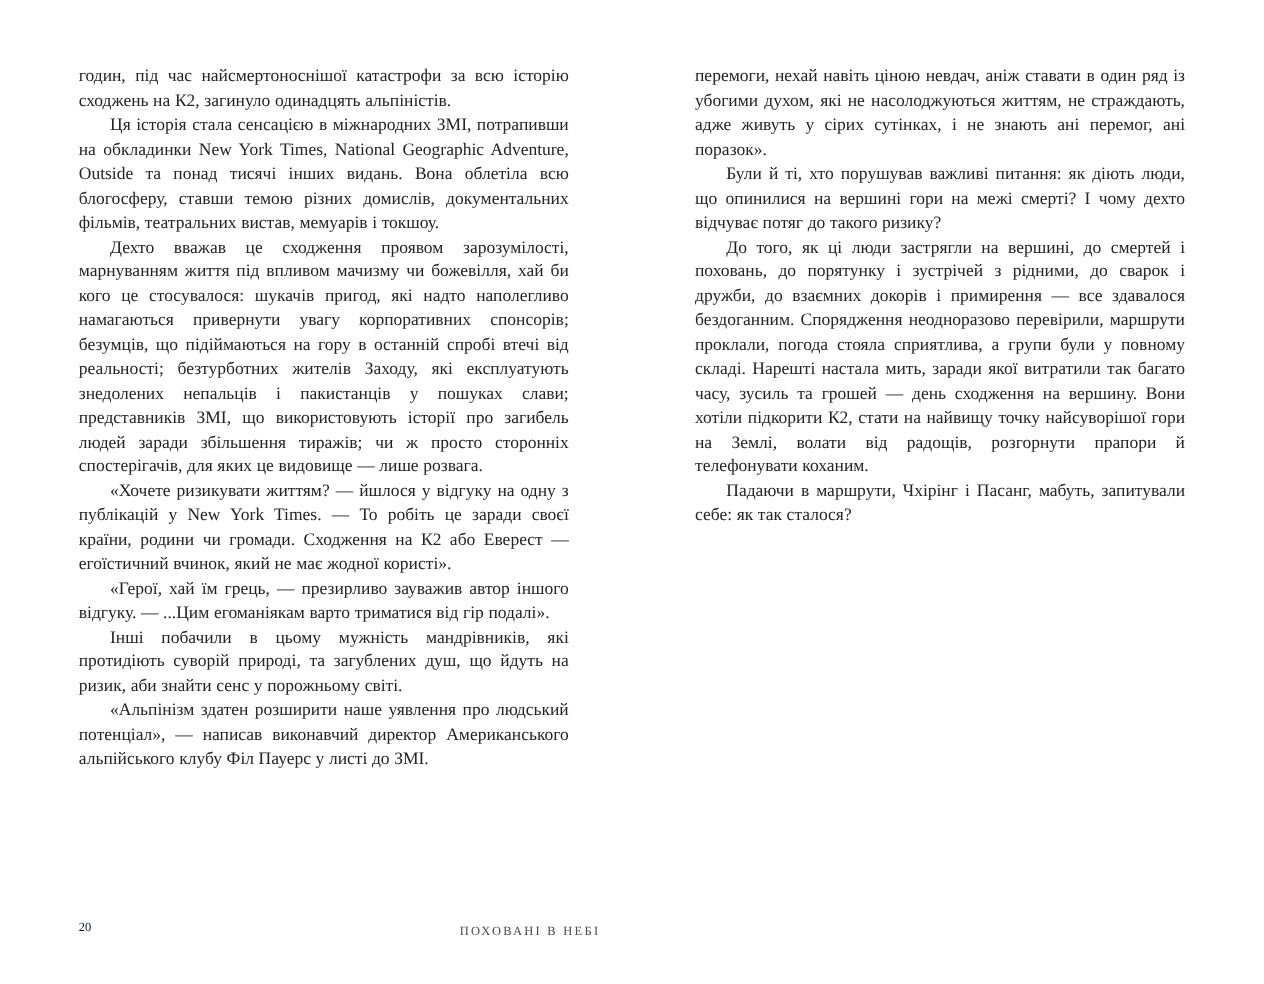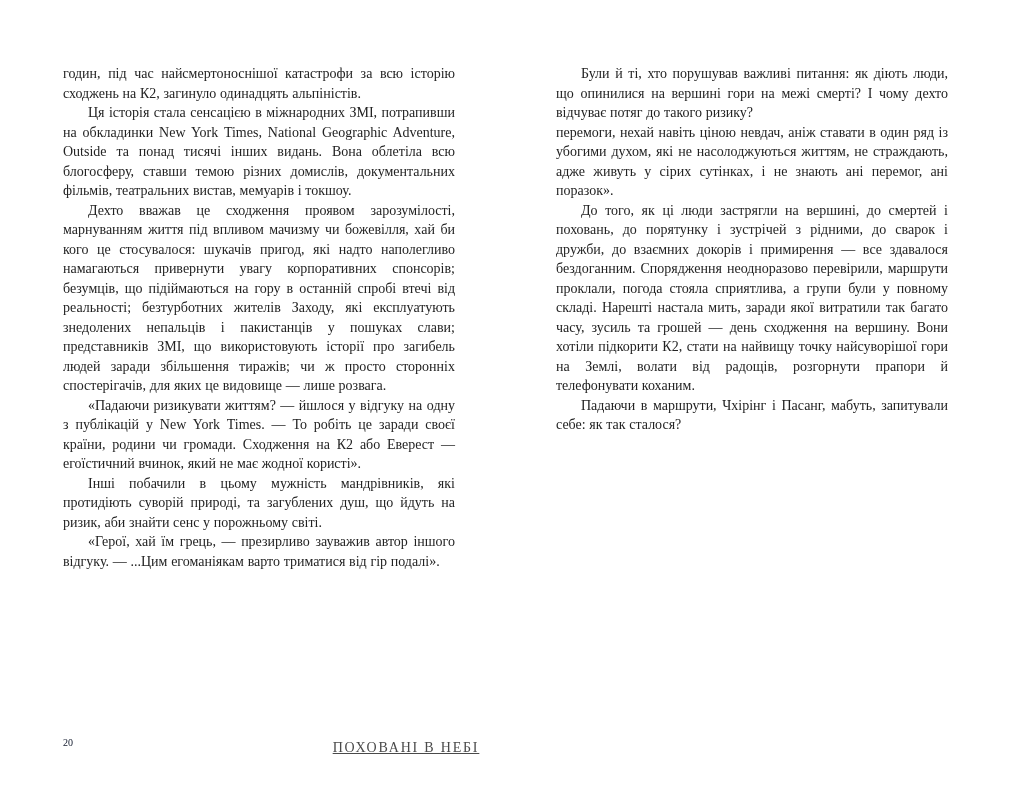--- a/index.html
+++ b/index.html
@@ -13,21 +13,21 @@
     position: relative;
     width: 1011px;
     height: 787px;
     background: #ffffff;
     font-family: "Liberation Serif", "DejaVu Serif", serif;
     color: #232323;
   }
   .columns {
     position: absolute;
     left: 63px;
-    top: 64px;
+    top: 52px;
     width: 885px;
     display: flex;
   }
   .column { width: 392px; }
   .column.left { margin-right: 101px; }
   .para {
     margin: 0;
     font-size: 14px;
     line-height: 19.5px;
     text-align: justify;
@@ -37,45 +37,45 @@
   .italic { }
   .footer-pagenum {
     position: absolute;
     left: 63px;
     top: 737px;
     font-size: 10px;
     color: #0f172a;
   }
   .footer-title {
     position: absolute;
-    left: 406px;
+    left: 424px;
     top: 740px;
     transform: translateX(-50%);
-    font-size: 14px;
+    font-size: 10px;
     letter-spacing: 1.8px;
     color: #4a4a4a;
     white-space: nowrap;
-    text-decoration: underline;
   }
 </style>
 </head>
 <body>
 
 <div class="page">
   <div class="columns">
     <div class="column left" id="left-column">
         <p class="para"><span>годин, під час найсмертоноснішої катастрофи за всю історію сходжень на К2, загинуло одинадцять альпіністів.</span></p>
         <p class="para indent"><span>Ця історія стала сенсацією в міжнародних ЗМІ, потрапивши на обкладинки </span><span class="italic">New York Times</span><span>, </span><span class="italic">National Geographic Adventure</span><span>, </span><span class="italic">Outside</span><span> та понад тисячі інших видань. Вона облетіла всю блогосферу, ставши темою різних домислів, документальних фільмів, театральних вистав, мемуарів і токшоу.</span></p>
         <p class="para indent"><span>Дехто вважав це сходження проявом зарозумілості, марнуванням життя під впливом мачизму чи божевілля, хай би кого це стосувалося: шукачів пригод, які надто наполегливо намагаються привернути увагу корпоративних спонсорів; безумців, що підіймаються на гору в останній спробі втечі від реальності; безтурботних жителів Заходу, які експлуатують знедолених непальців і пакистанців у пошуках слави; представників ЗМІ, що використовують історії про загибель людей заради збільшення тиражів; чи ж просто сторонніх спостерігачів, для яких це видовище — лише розвага.</span></p>
-        <p class="para indent"><span>«Падаючи ризикувати життям? — йшлося у відгуку на одну з публікацій у </span><span class="italic">New York Times</span><span>. — То робіть це заради своєї країни, родини чи громади. Сходження на К2 або Еверест — егоїстичний вчинок, який не має жодної користі».</span></p>
+        <p class="para indent"><span>«Хочете ризикувати життям? — йшлося у відгуку на одну з публікацій у </span><span class="italic">New York Times</span><span>. — То робіть це заради своєї країни, родини чи громади. Сходження на К2 або Еверест — егоїстичний вчинок, який не має жодної користі».</span></p>
+        <p class="para indent"><span>«Герої, хай їм грець, — презирливо зауважив автор іншого відгуку. — ...Цим егоманіякам варто триматися від гір подалі».</span></p>
         <p class="para indent"><span>Інші побачили в цьому мужність мандрівників, які протидіють суворій природі, та загублених душ, що йдуть на ризик, аби знайти сенс у порожньому світі.</span></p>
-        <p class="para indent"><span>«Герої, хай їм грець, — презирливо зауважив автор іншого відгуку. — ...Цим егоманіякам варто триматися від гір подалі».</span></p>
+        <p class="para indent"><span>«Альпінізм здатен розширити наше уявлення про людський потенціал», — написав виконавчий директор Американського альпійського клубу Філ Пауерс у листі до ЗМІ.</span></p>
       </div>
     <div class="column" id="right-column">
+        <p class="para"><span>перемоги, нехай навіть ціною невдач, аніж ставати в один ряд із убогими духом, які не насолоджуються життям, не страждають, адже живуть у сірих сутінках, і не знають ані перемог, ані поразок».</span></p>
         <p class="para indent"><span>Були й ті, хто порушував важливі питання: як діють люди, що опинилися на вершині гори на межі смерті? І чому дехто відчуває потяг до такого ризику?</span></p>
-        <p class="para"><span>перемоги, нехай навіть ціною невдач, аніж ставати в один ряд із убогими духом, які не насолоджуються життям, не страждають, адже живуть у сірих сутінках, і не знають ані перемог, ані поразок».</span></p>
         <p class="para indent"><span>До того, як ці люди застрягли на вершині, до смертей і поховань, до порятунку і зустрічей з рідними, до сварок і дружби, до взаємних докорів і примирення — все здавалося бездоганним. Спорядження неодноразово перевірили, маршрути проклали, погода стояла сприятлива, а групи були у повному складі. Нарешті настала мить, заради якої витратили так багато часу, зусиль та грошей — день сходження на вершину. Вони хотіли підкорити К2, стати на найвищу точку найсуворішої гори на Землі, волати від радощів, розгорнути прапори й телефонувати коханим.</span></p>
         <p class="para indent"><span>Падаючи в маршрути, Чхірінг і Пасанг, мабуть, запитували себе: як так сталося?</span></p>
       </div>
   </div>
   <span class="footer-pagenum">20</span>
   <span class="footer-title">ПОХОВАНІ В НЕБІ</span>
 </div>
 
 </body></html>

